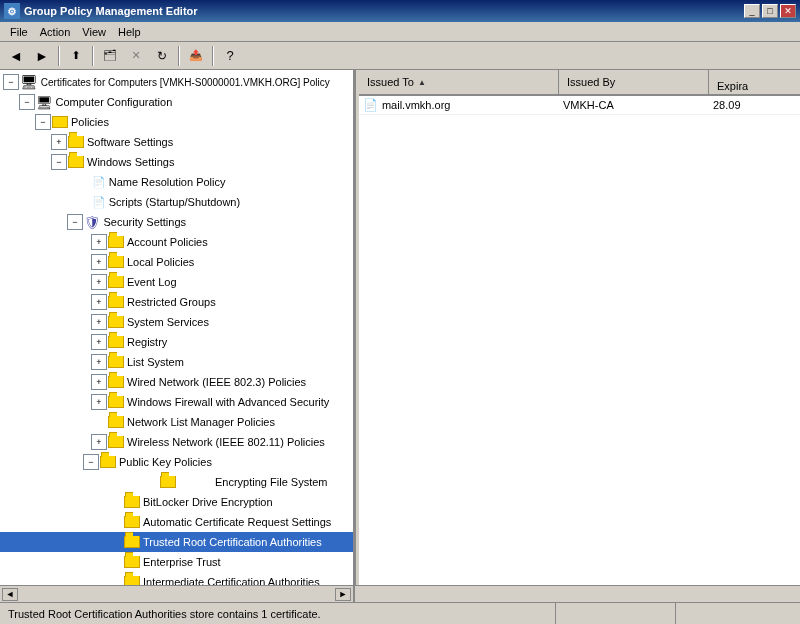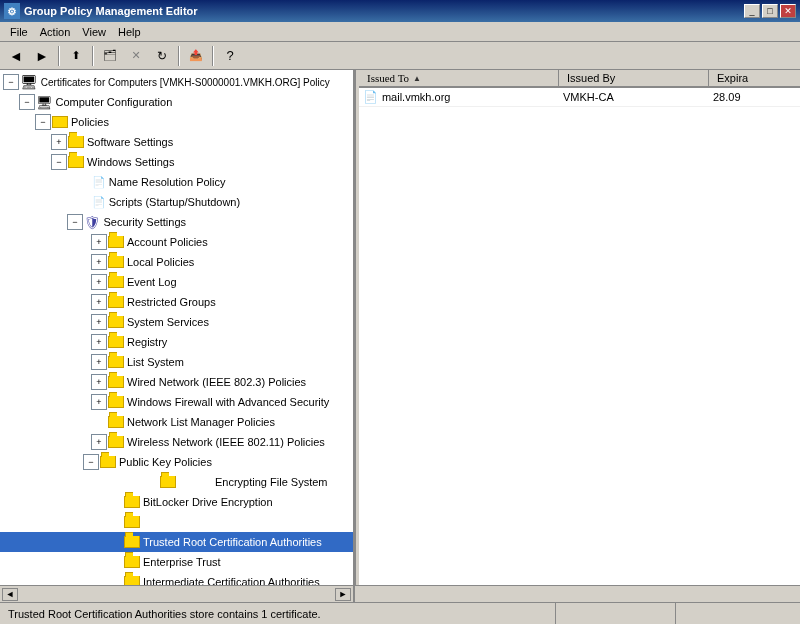--- a/index.html
+++ b/index.html
@@ -144,22 +144,23 @@
       border-right: 1px solid #888;
       cursor: pointer;
       display: flex;
       align-items: center;
       gap: 4px;
       min-width: 120px;
     }
     .col-header:last-child {
       border-right: none;
       flex: 1;
-    }
-    .col-issued-to { min-width: 200px; font-family: Liberation Serif, serif; }
+      margin-top: 8px;
+    }
+    .col-issued-to { min-width: 200px; }
     .col-issued-by { min-width: 150px; align-items: center; }
     .col-expiry { min-width: 80px; }
 
     
     .tree-item {
       display: flex;
       align-items: center;
       padding: 1px 0;
       cursor: pointer;
       white-space: nowrap;
@@ -453,20 +454,21 @@
 
         <div class="tree-item" style="padding-left:106px;align-items:center;">
           <div class="expand-space"></div>
           <span class="folder-icon"></span>
           <span>BitLocker Drive Encryption</span>
         </div>
 
         <div class="tree-item" style="padding-left:106px;">
           <div class="expand-space"></div>
           <span class="folder-icon"></span>
+          <span>Automatic Certificate Request Settings</span>
         </div>
 
         <div class="tree-item selected" style="padding-left:106px;">
           <div class="expand-space" style="background: transparent;"></div>
           <span class="folder-icon" style="background:#ffd700; border-color:#c8a000;"></span>
           <span>Trusted Root Certification Authorities</span>
         </div>
 
         <div class="tree-item" style="padding-left:106px;">
           <div class="expand-space"></div>

